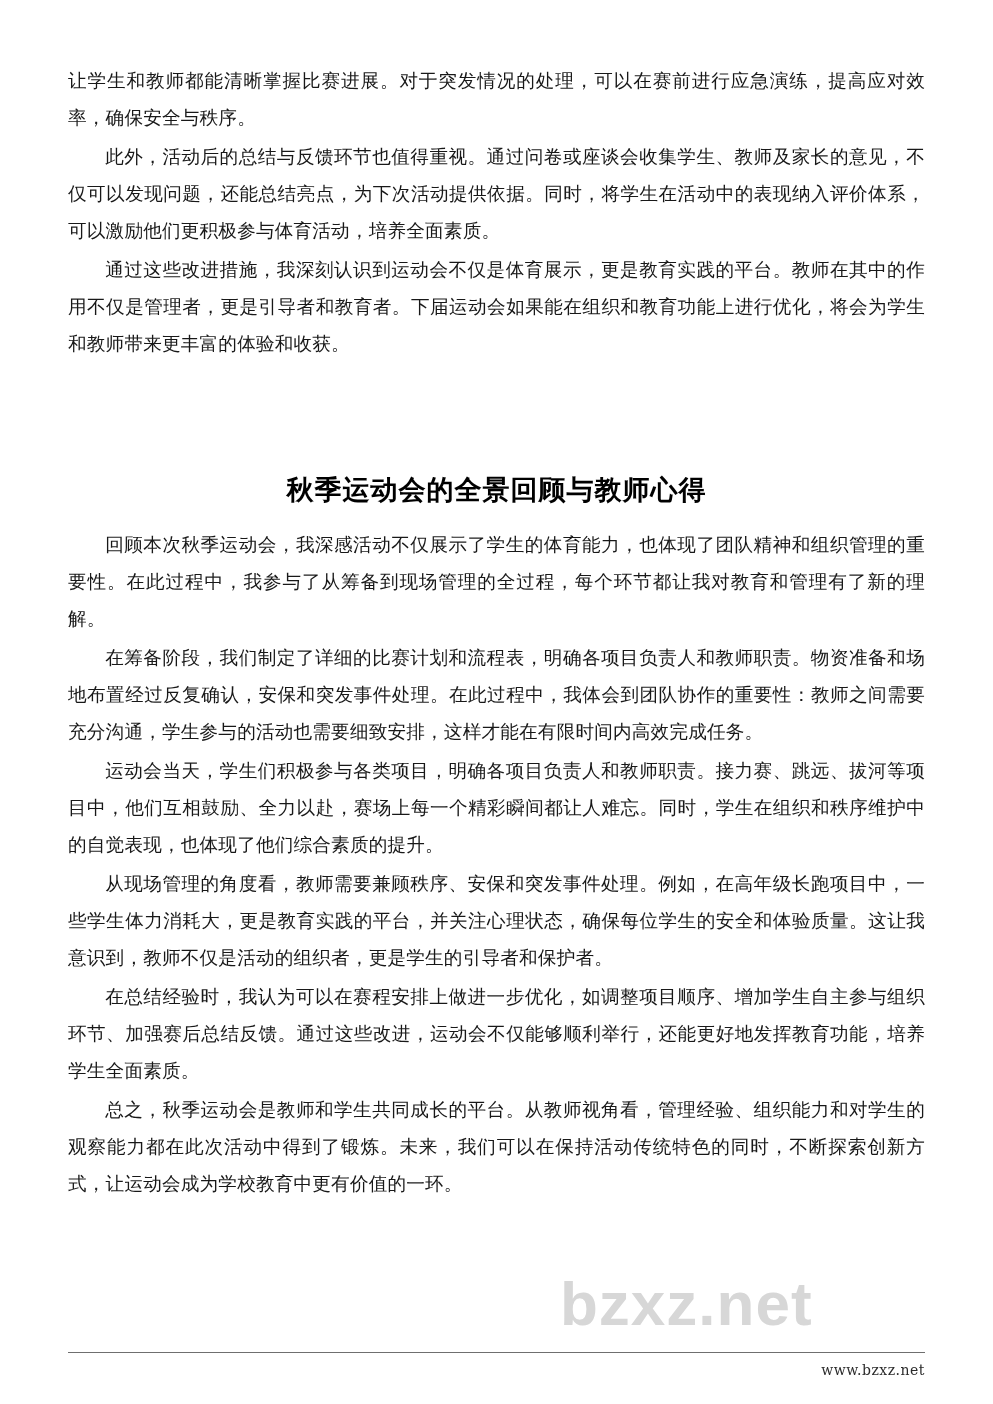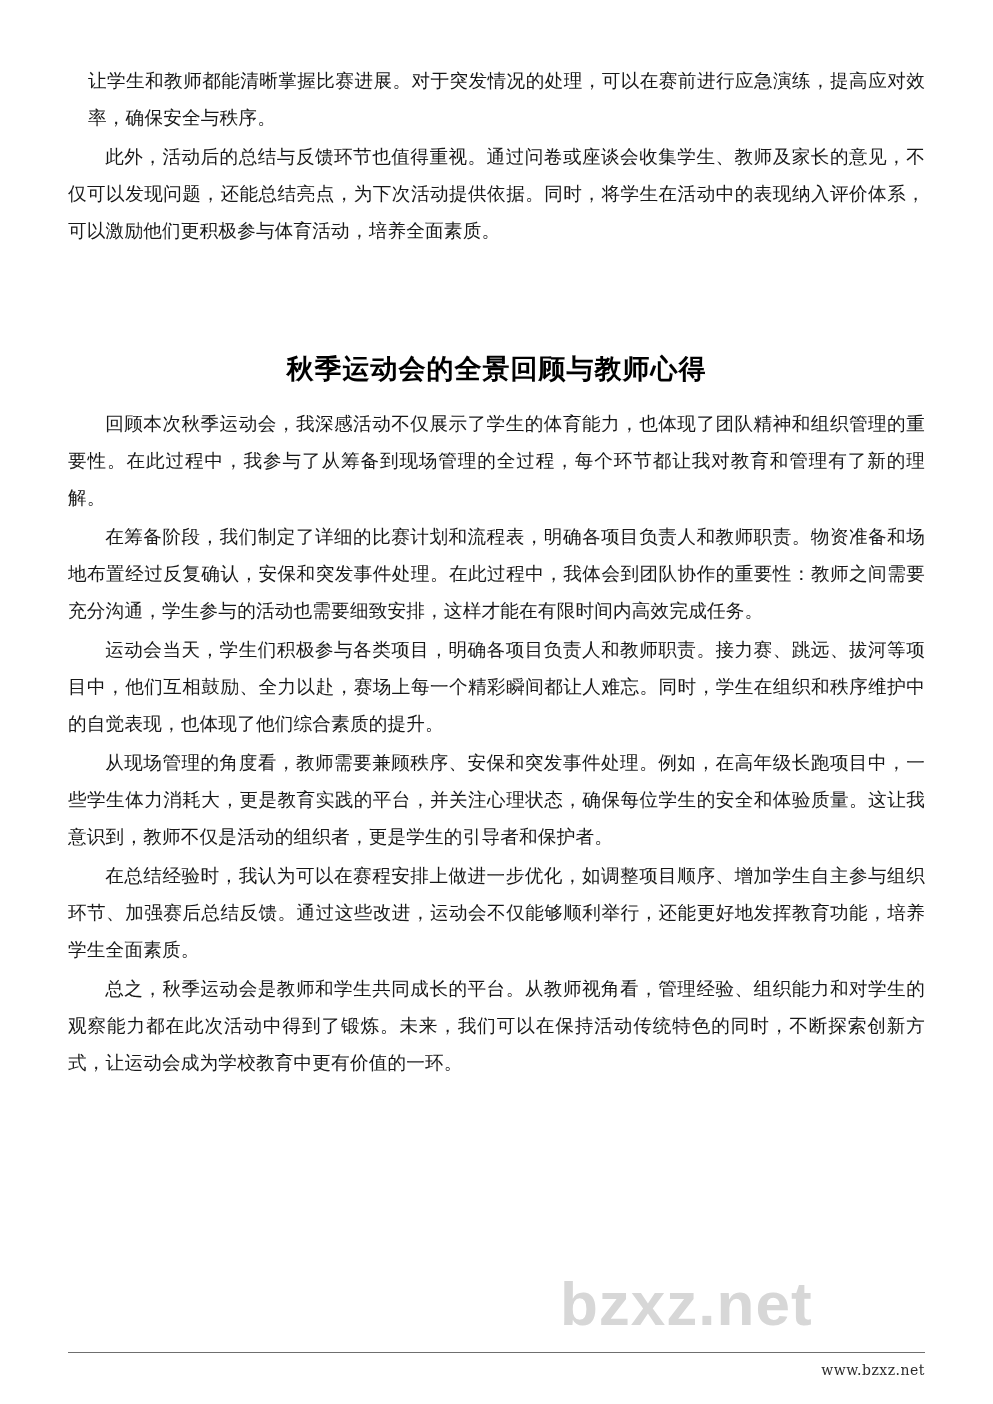--- a/index.html
+++ b/index.html
@@ -32,27 +32,26 @@
     font-size: 18.6px;
     line-height: 37px;
     text-align: justify;
     text-justify: inter-ideograph;
     text-indent: 2em;
     letter-spacing: 0.2px;
     color: #181818;
   }
   p.para.cont {
     text-indent: 0;
-    margin-left: 20px;
   }
   .gap-large {
     height: 96px;
   }
   h1.doc-title {
-    margin: 0 0 14px 0;
+    margin: 8px 0 14px 0;
     font-size: 27px;
     line-height: 44px;
     text-align: center;
     font-weight: bold;
     letter-spacing: 1px;
     color: #000000;
   }
   .watermark {
     position: absolute;
     left: 560px;
@@ -90,20 +89,21 @@
 
 <div class="page">
 
   <div class="watermark">bzxz.net</div>
 
   <div class="doc-body">
 
     <div>
       <p class="para cont">让学生和教师都能清晰掌握比赛进展。对于突发情况的处理，可以在赛前进行应急演练，提高应对效率，确保安全与秩序。</p>
       <p class="para">此外，活动后的总结与反馈环节也值得重视。通过问卷或座谈会收集学生、教师及家长的意见，不仅可以发现问题，还能总结亮点，为下次活动提供依据。同时，将学生在活动中的表现纳入评价体系，可以激励他们更积极参与体育活动，培养全面素质。</p>
+      <p class="para">通过这些改进措施，我深刻认识到运动会不仅是体育展示，更是教育实践的平台。教师在其中的作用不仅是管理者，更是引导者和教育者。下届运动会如果能在组织和教育功能上进行优化，将会为学生和教师带来更丰富的体验和收获。</p>
     </div>
 
     <div class="gap-large"></div>
 
     <h1 class="doc-title">秋季运动会的全景回顾与教师心得</h1>
 
     <div>
       <p class="para">回顾本次秋季运动会，我深感活动不仅展示了学生的体育能力，也体现了团队精神和组织管理的重要性。在此过程中，我参与了从筹备到现场管理的全过程，每个环节都让我对教育和管理有了新的理解。</p>
       <p class="para">在筹备阶段，我们制定了详细的比赛计划和流程表，明确各项目负责人和教师职责。物资准备和场地布置经过反复确认，安保和突发事件处理。在此过程中，我体会到团队协作的重要性：教师之间需要充分沟通，学生参与的活动也需要细致安排，这样才能在有限时间内高效完成任务。</p>
       <p class="para">运动会当天，学生们积极参与各类项目，明确各项目负责人和教师职责。接力赛、跳远、拔河等项目中，他们互相鼓励、全力以赴，赛场上每一个精彩瞬间都让人难忘。同时，学生在组织和秩序维护中的自觉表现，也体现了他们综合素质的提升。</p>

